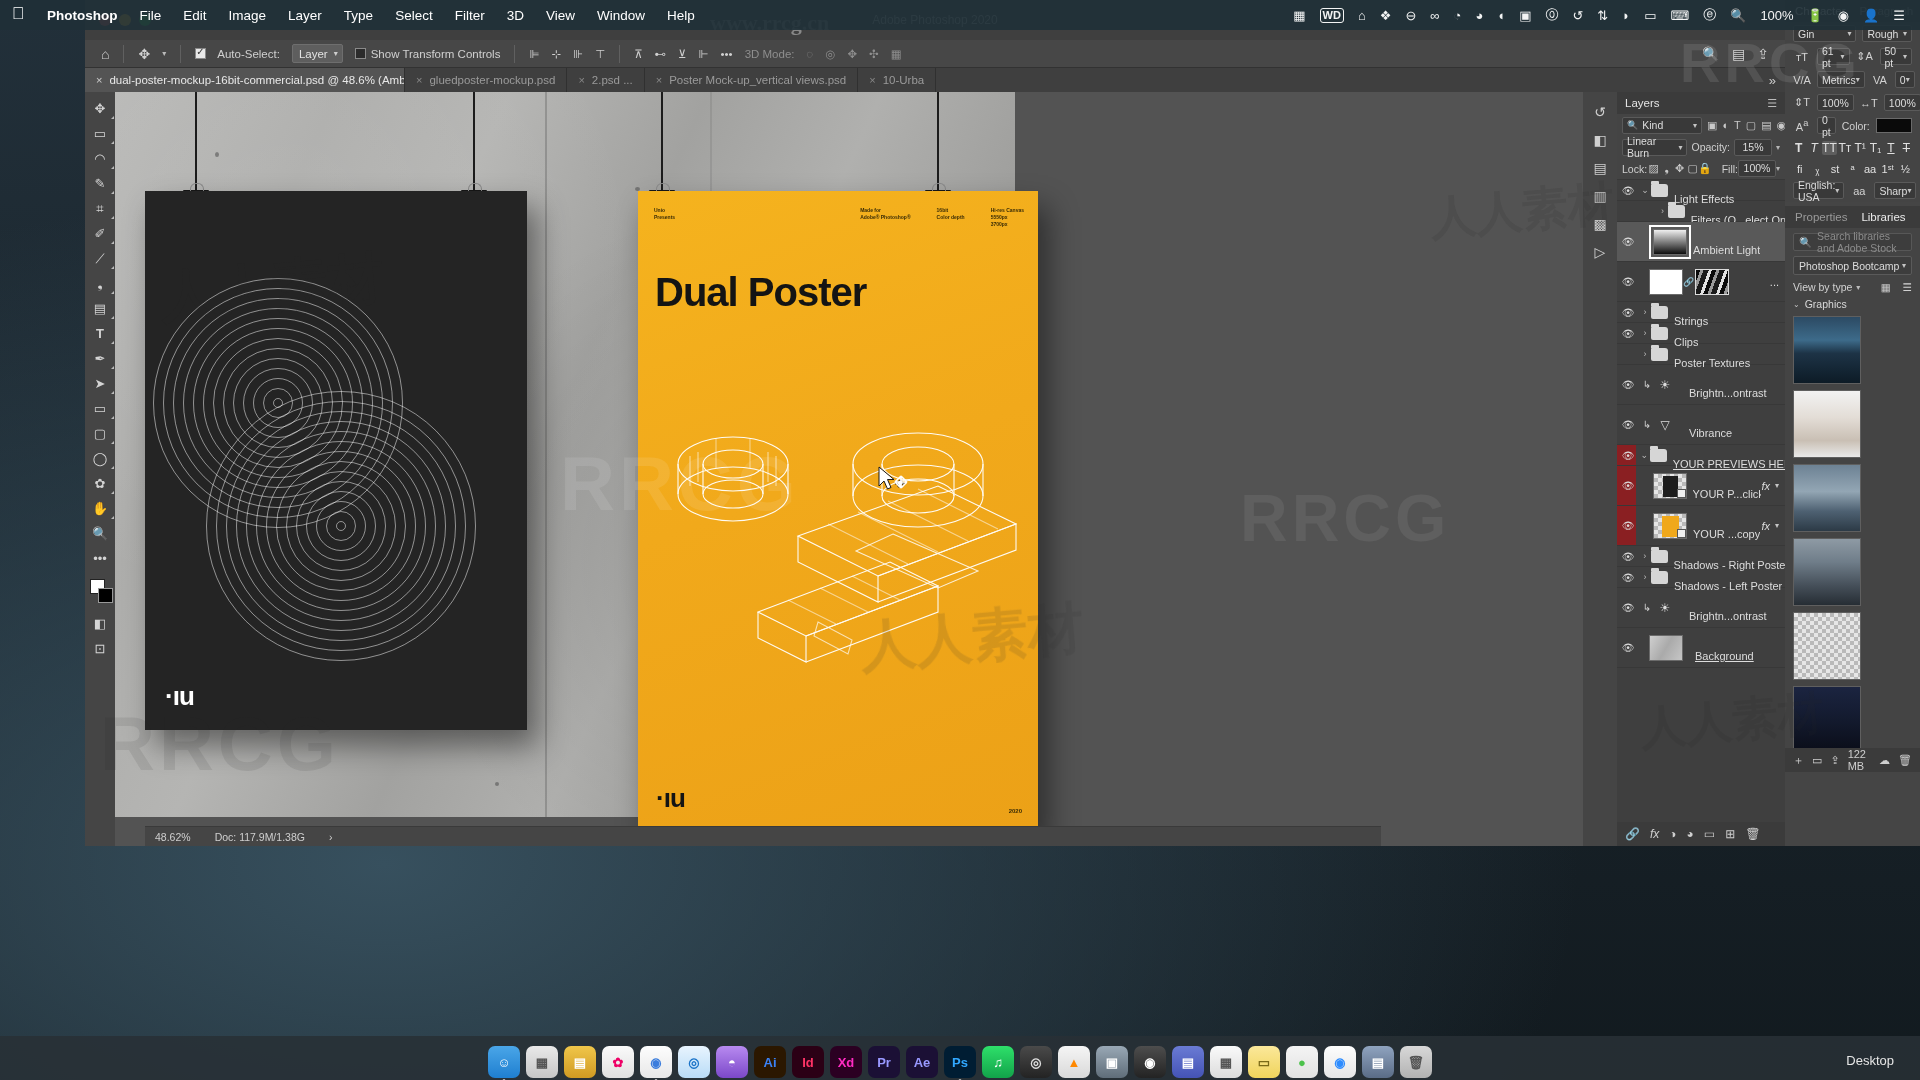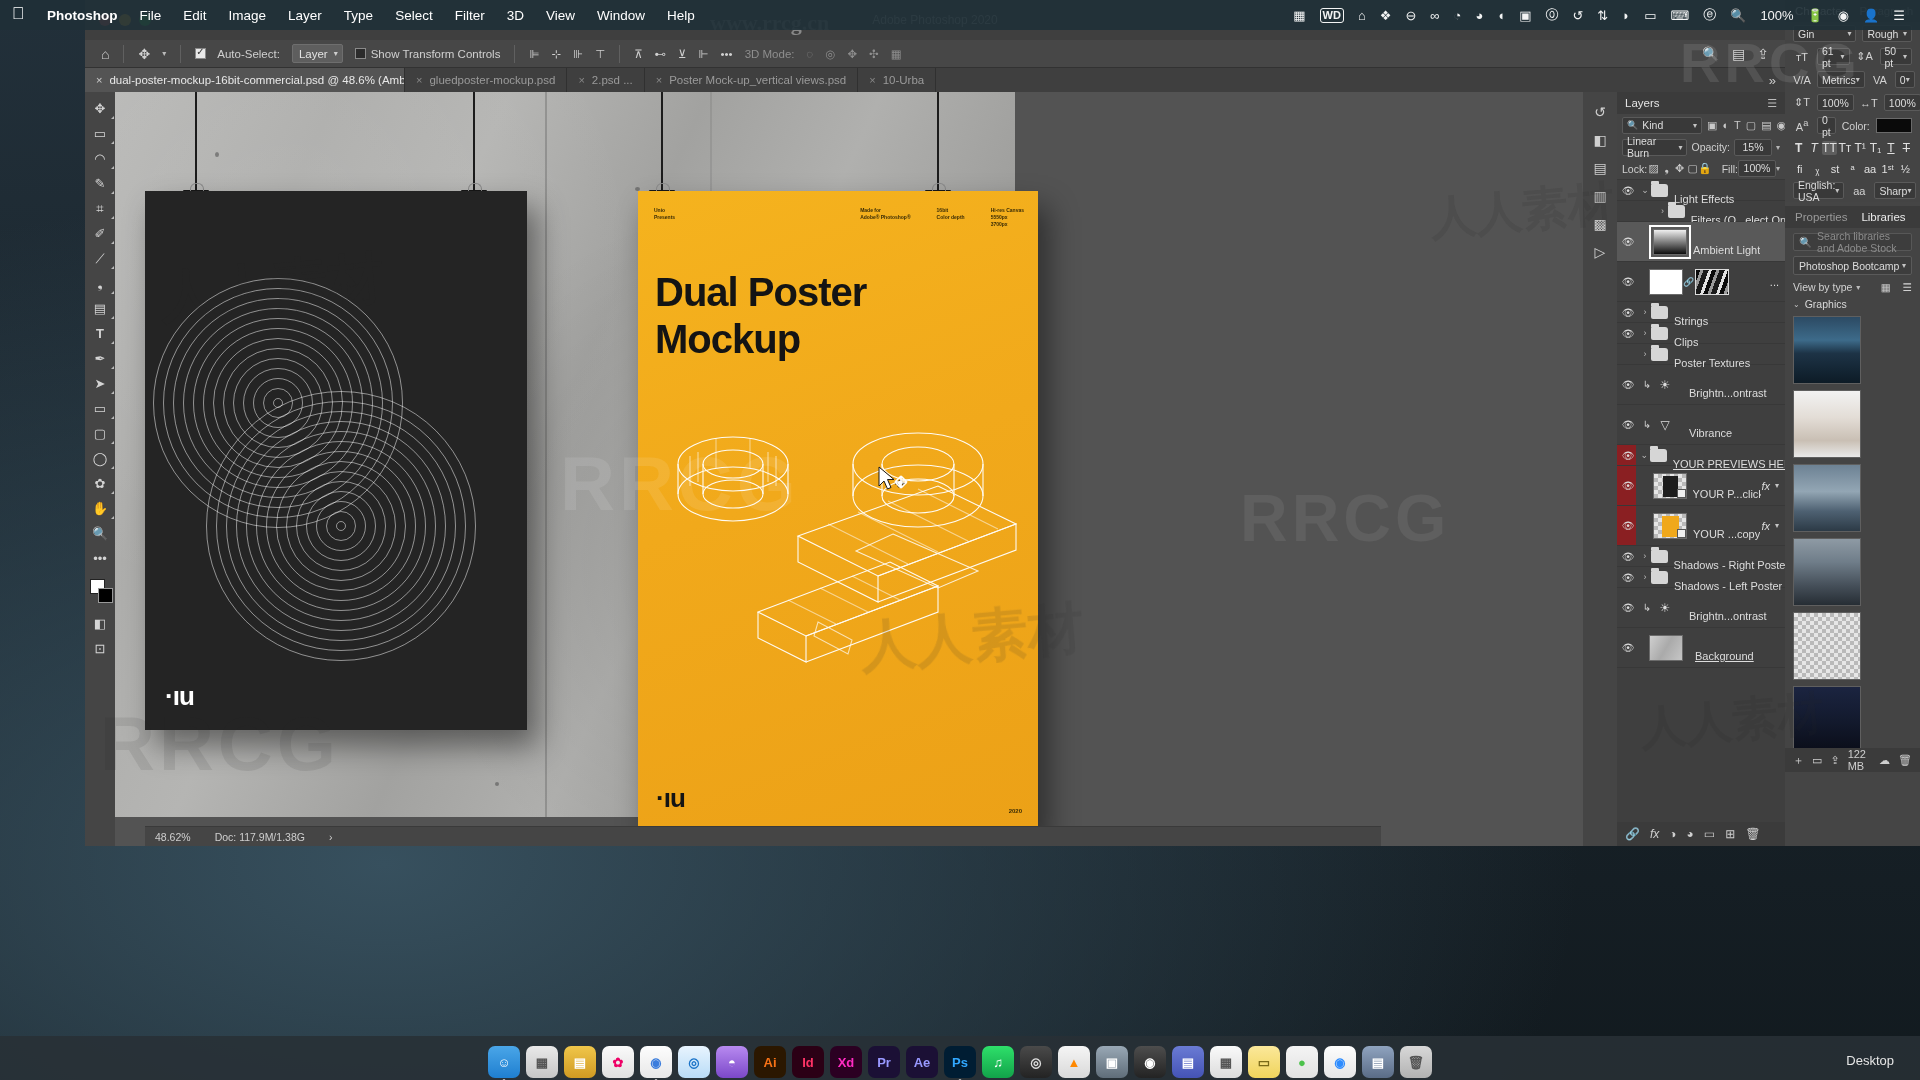--- a/index.html
+++ b/index.html
@@ -400,21 +400,20 @@
                 </div>
               <div>
                   <div class="smallcap">Hi-res Canvas</div>
                    <div class="smallcap">5550px</div>
                    <div class="smallcap">3700px</div>
                 </div>
             </div>
 
             <div style="position:absolute; left:17px; top:78px;">
               <div class="psTitle" style="font-size:40px; line-height:47px;">Dual Poster</div>
-              <div class="psTitle" style="font-size:40px; line-height:47px;">Mockup</div>
             </div>
 
             <svg width="400" height="330" style="position:absolute; left:0; top:225px;">
               <g fill="none" stroke="#ffffff" stroke-width="1.1" opacity="0.95">
                 <ellipse cx="95" cy="48" rx="55" ry="27"></ellipse>
                 <ellipse cx="95" cy="78" rx="55" ry="27"></ellipse>
                 <path d="M40 48 L40 78 M150 48 L150 78"></path>
                 <ellipse cx="95" cy="48" rx="30" ry="14"></ellipse>
                 <ellipse cx="95" cy="78" rx="30" ry="14"></ellipse>
                 <path d="M65 48 L65 78 M125 48 L125 78"></path>
@@ -815,21 +814,21 @@
   </div>
 
   <div id="dock">
     <div class="dapp run" style="background:linear-gradient(180deg,#4aa6e8,#1f7fd0);">☺</div>
     <div class="dapp" style="background:linear-gradient(180deg,#e9e9e9,#c6c6c6); color:#555;">▦</div>
     <div class="dapp" style="background:linear-gradient(180deg,#f0c64a,#d09a22); color:#fff;">▤</div>
     <div class="dapp" style="background:linear-gradient(180deg,#fafafa,#e0e0e0); color:#e06;">✿</div>
     <div class="dapp run" style="background:linear-gradient(180deg,#fdfdfd,#e8e8e8); color:#3b7ddd;">◉</div>
     <div class="dapp" style="background:linear-gradient(180deg,#e8f4fe,#b9dcf7); color:#1a73c8;">◎</div>
     <div class="dapp" style="background:linear-gradient(180deg,#b88af0,#7b48c9);">◓</div>
-    <div class="dapp" style="background:#2b1700; color:#f97316;">Ai</div>
+    <div class="dapp" style="background:#2b1700; color:#3b82f6;">Ai</div>
     <div class="dapp" style="background:#2b0015; color:#ff3366;">Id</div>
     <div class="dapp" style="background:#2b0022; color:#ff2bc2;">Xd</div>
     <div class="dapp" style="background:#1b1035; color:#9999ff;">Pr</div>
     <div class="dapp" style="background:#1b1035; color:#9999ff;">Ae</div>
     <div class="dapp run" style="background:#001d33; color:#31a8ff;">Ps</div>
     <div class="dapp" style="background:linear-gradient(180deg,#2ee06a,#12a34a);">♫</div>
     <div class="dapp" style="background:linear-gradient(180deg,#4a4a4a,#232323); color:#ddd;">◎</div>
     <div class="dapp" style="background:linear-gradient(180deg,#f5f5f5,#d9d9d9); color:#ff8800;">▲</div>
     <div class="dapp" style="background:linear-gradient(180deg,#99a8b5,#5f6d79);">▣</div>
     <div class="dapp" style="background:linear-gradient(180deg,#4d4d4d,#232323);">◉</div>

